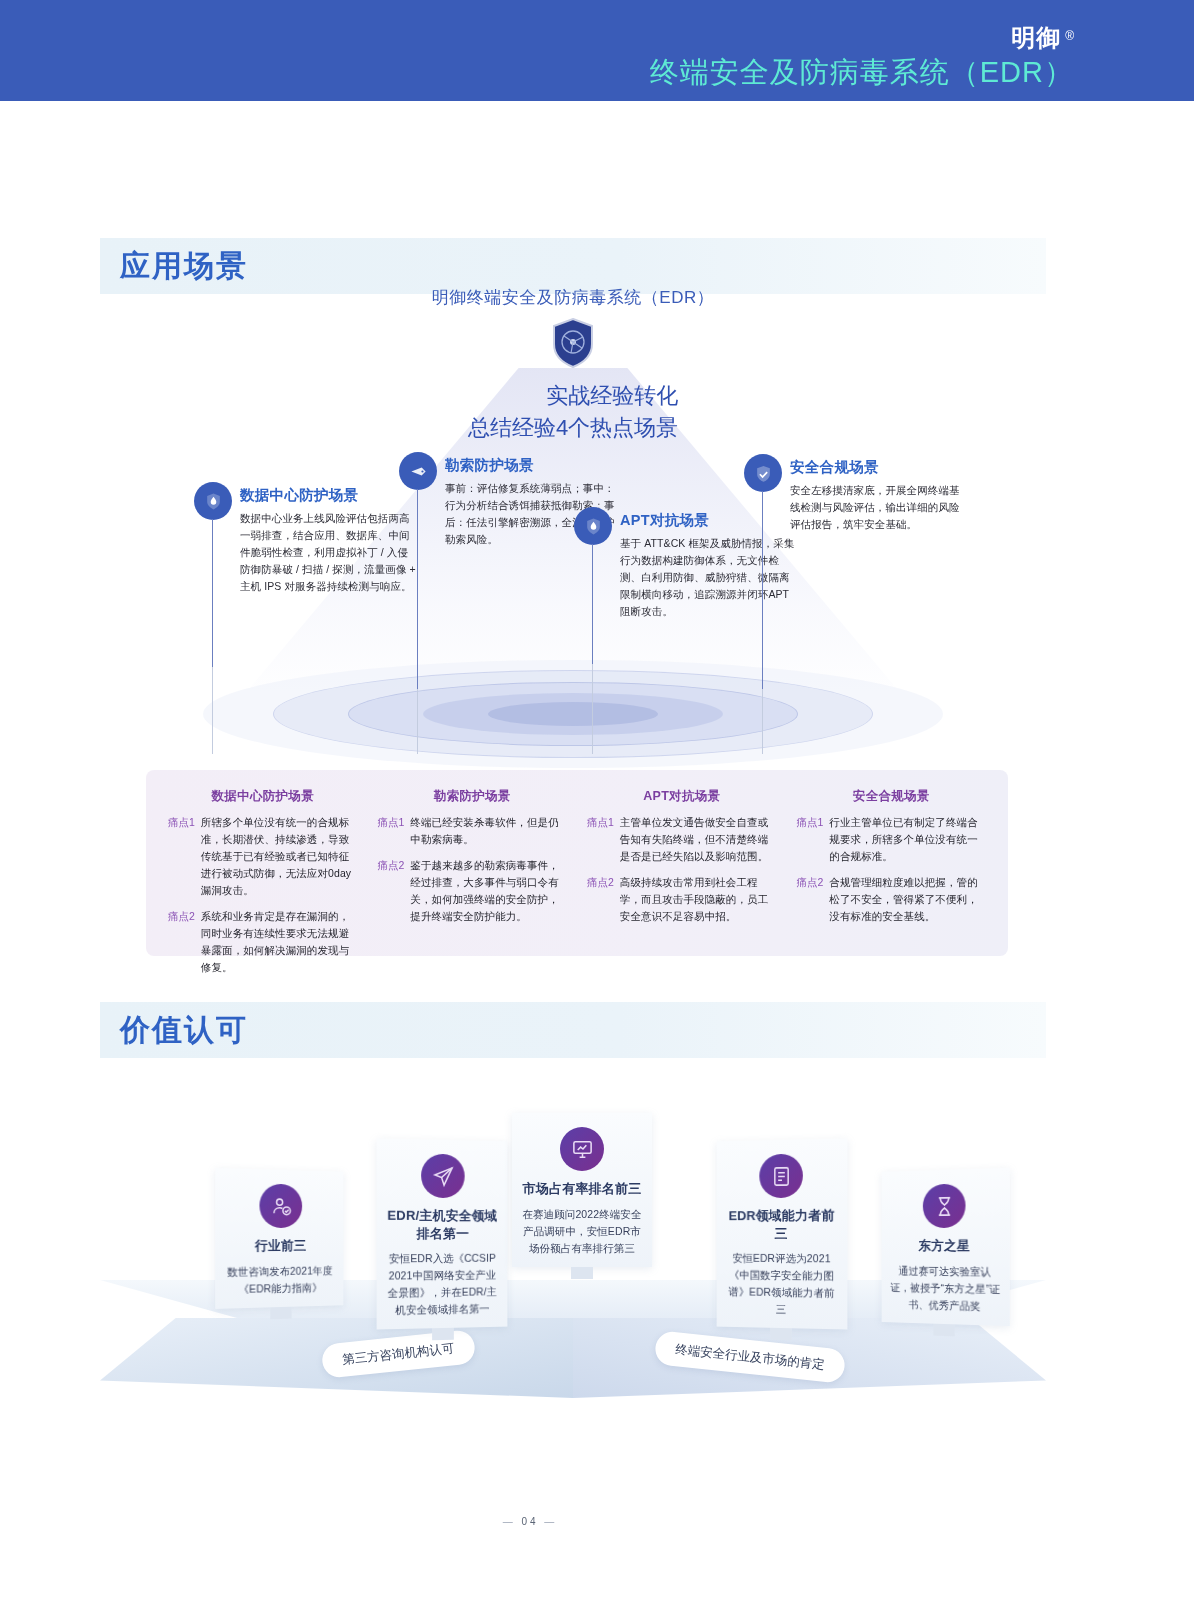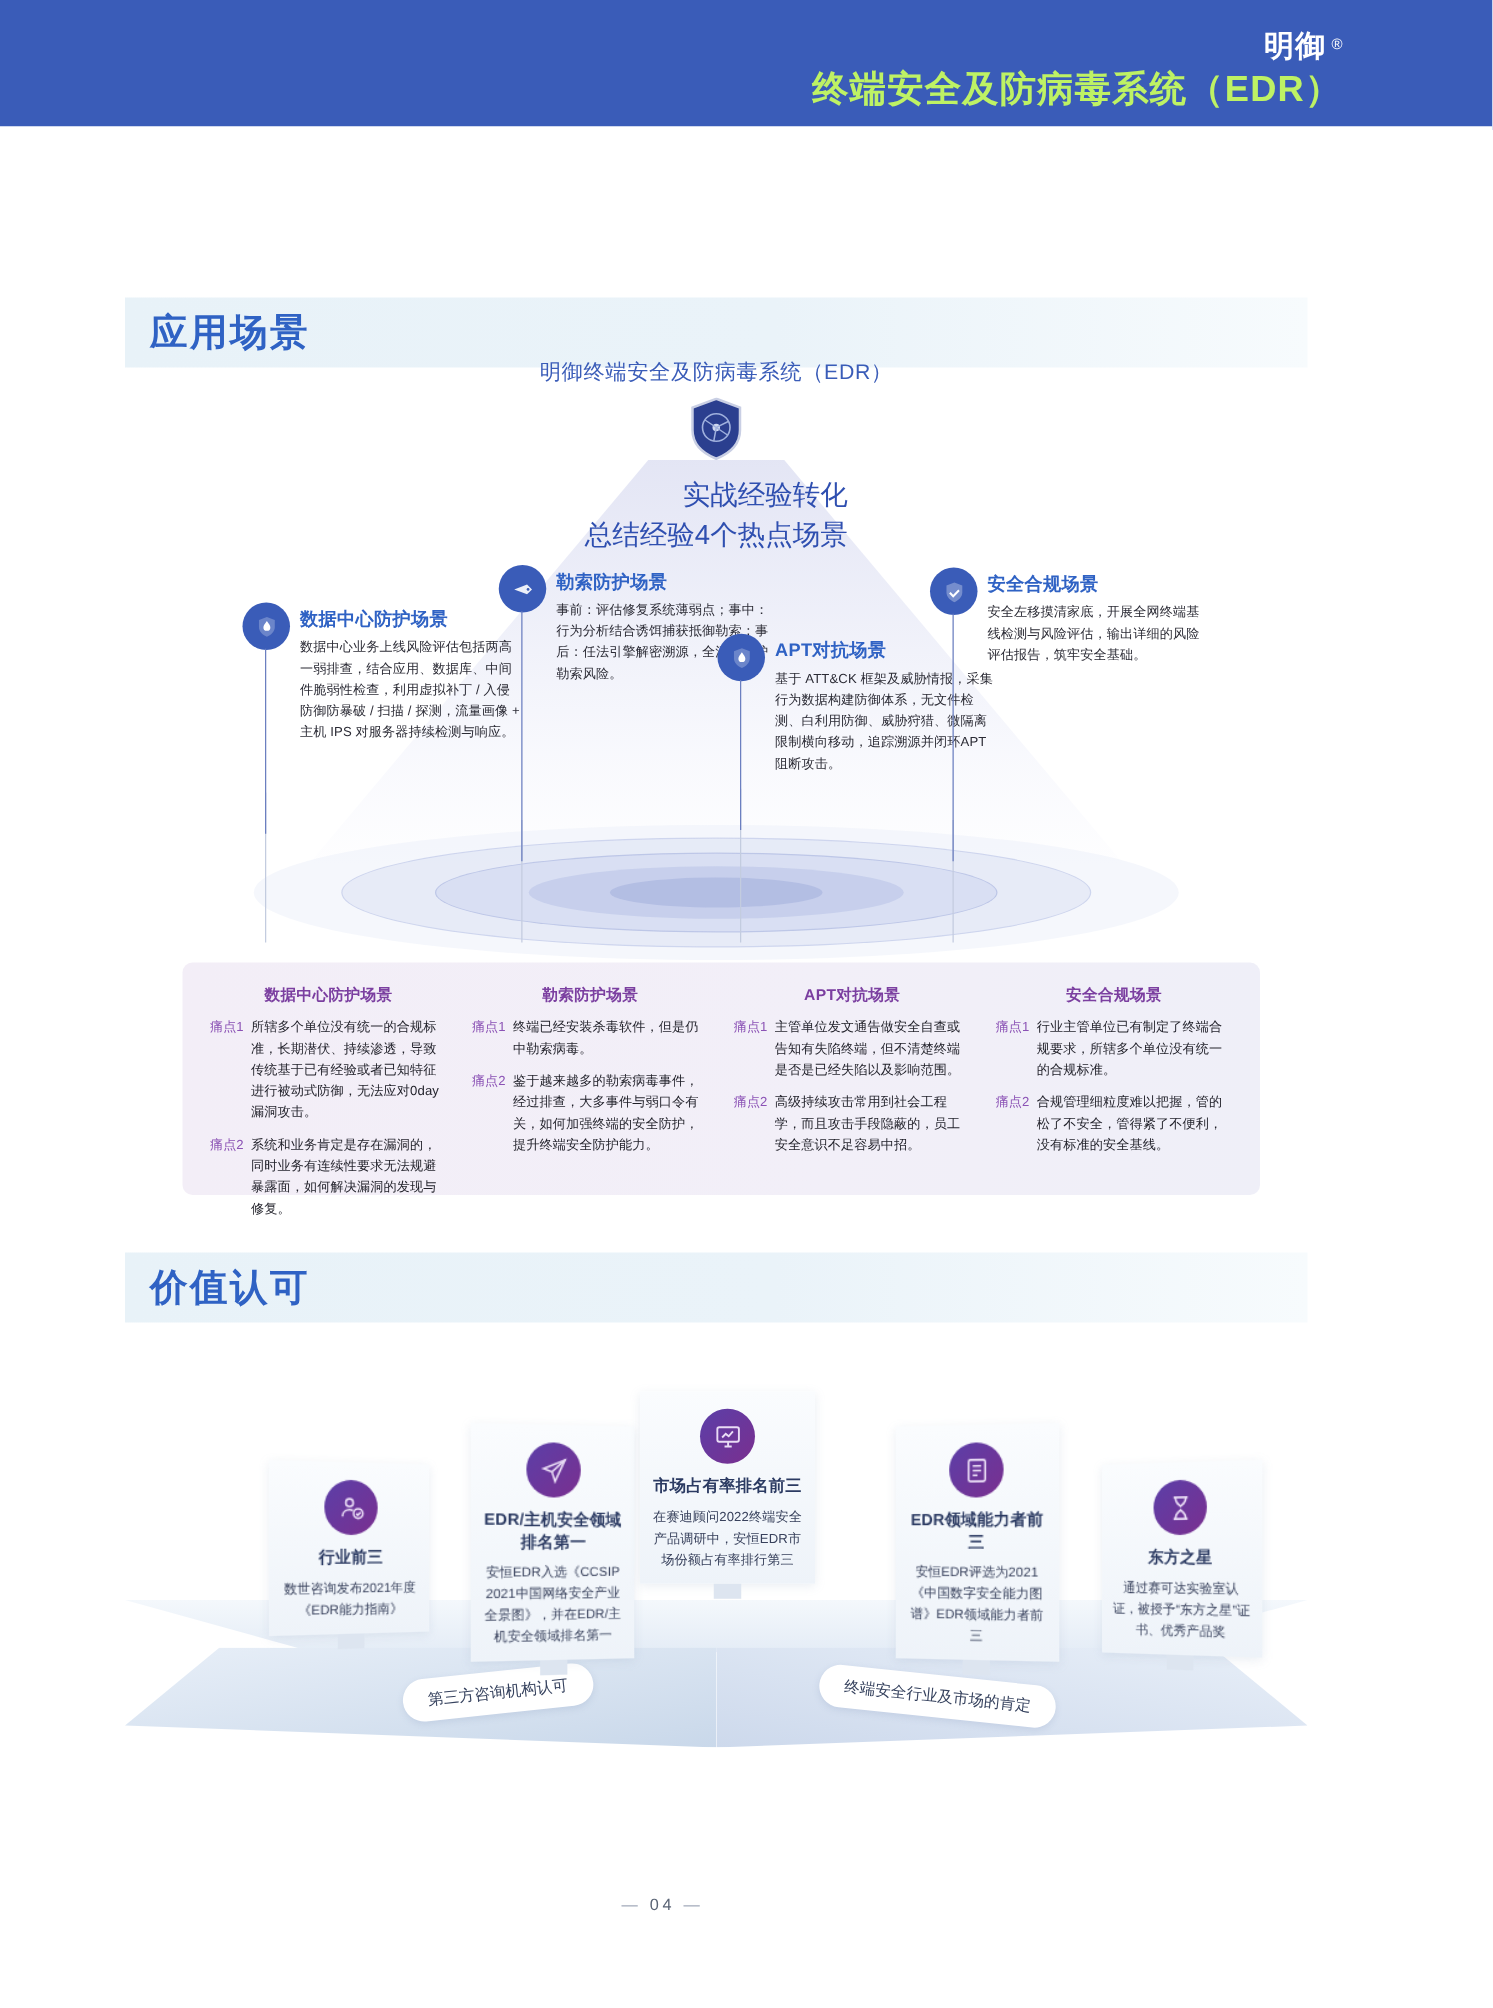--- a/index.html
+++ b/index.html
@@ -23,21 +23,21 @@
     position: absolute; right: 120px; top: 26px;
     text-align: right; color: #fff;
   }
   .brand-row { line-height: 1; margin-bottom: 6px; }
   .brand-name {
     font-size: 24px; font-weight: bold; letter-spacing: 1px;
     color: #ffffff;
   }
   .brand-reg { font-size: 12px; vertical-align: super; margin-left: 4px; }
   .header-title {
-    font-size: 29px; font-weight: bold; letter-spacing: 1px; color: #bef264;
+    font-size: 29px; font-weight: normal; letter-spacing: 1px; color: #5eead4;
     line-height: 1.15;
   }
 
   
   .section-band {
     position: absolute; left: 100px; width: 946px; height: 56px;
     background: linear-gradient(to right, #e8f2f8 0%, #eaf3f9 55%, #f7fbfd 100%);
     display: flex; align-items: center;
   }
   .section-band .title {
@@ -181,21 +181,21 @@
   }
   #card-0 { left: 115px;  top: 95px;  transform: perspective(600px) rotateY(14deg); }
   #card-1 { left: 277px;  top: 65px;  transform: perspective(600px) rotateY(8deg); }
   #card-2 { left: 412px;  top: 38px;  width: 140px; }
   #card-3 { left: 615px;  top: 65px;  transform: perspective(600px) rotateY(-8deg); }
   #card-4 { left: 778px;  top: 95px;  transform: perspective(600px) rotateY(-14deg); }
 
   
   .footer {
     position: absolute; left: 0; top: 1516px; width: 1060px; text-align: center;
-    font-size: 13px; color: #5a6475; letter-spacing: 3px;
+    font-size: 10px; color: #5a6475; letter-spacing: 3px;
     font-family: "Liberation Sans", sans-serif;
   }
   .footer .dash { color: #9aa3b4; }
 </style>
 </head>
 <body>
 
 <div class="page">
 
   <div class="header-bar">

